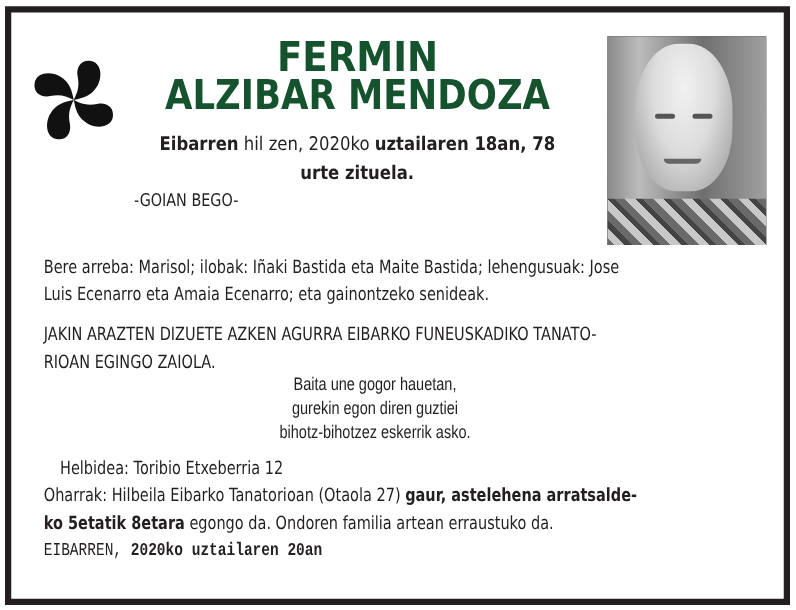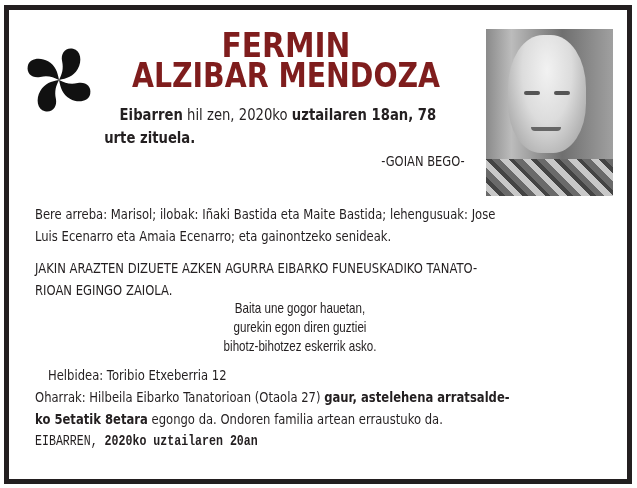--- a/index.html
+++ b/index.html
@@ -2,29 +2,29 @@
 <html><head>
   <meta charset="utf-8">
   <style>
     html, body { margin: 0; padding: 0; background: #ffffff; }
     body { width: 637px; height: 488px; position: relative; overflow: hidden;
            font-family: "DejaVu Sans Condensed", "Liberation Sans Narrow", "Liberation Sans", sans-serif; color: #231f20; }
     .frame { position: absolute; left: 4px; top: 5px; width: 618px; height: 469px;
              border: 5px solid #231f20; background: #fff; }
     .lauburu { position: absolute; left: 20px; top: 41px; width: 78px; height: 78px; }
     .title { position: absolute; left: 104px; top: 31px; width: 364px; text-align: center;
-             font-family: "DejaVu Sans", sans-serif; font-weight: bold; color: #7f1d1d;
+             font-family: "DejaVu Sans", sans-serif; font-weight: bold; color: #14532d;
              line-height: 30px; }
     .title .l1 { font-size: 33px; letter-spacing: 0px; display: block; transform: scaleX(0.9); }
     .title .l2 { font-size: 33px; display: block; transform: scaleX(0.86); white-space: nowrap; }
-    .death { position: absolute; left: 98px; top: 104px; width: 376px; 
+    .death { position: absolute; left: 98px; top: 104px; width: 376px; text-align: center;
              font-family: "DejaVu Sans", sans-serif; font-size: 15px; line-height: 23px; }
     .death span { display: inline; }
     .death .cond { display: inline-block; transform: scaleX(0.88); transform-origin: center; white-space: nowrap; }
-    .goian { position: absolute; left: 98px; top: 153px; width: 376px; text-align: right;
+    .goian { position: absolute; left: 98px; top: 153px; width: 376px; text-align: left;
              font-family: "DejaVu Sans", sans-serif; font-size: 14px; }
     .goian span { display: inline-block; transform: scaleX(0.82); }
     .photo { position: absolute; left: 486px; top: 29px; width: 127px; height: 167px;
              background: radial-gradient(ellipse 48px 62px at 58px 70px, #e6e6e6 0%, #cfcfcf 40%, #9a9a9a 75%, #5a5a5a 100%),
                          linear-gradient(#777, #444); overflow: hidden; }
     .photo .bg { position:absolute; inset:0; background: linear-gradient(90deg,#8a8a8a 0%, #bcbcbc 20%, #6f6f6f 60%, #a0a0a0 100%); }
     .photo .head { position:absolute; left:22px; top:6px; width:78px; height:118px; border-radius: 45% 45% 42% 42%;
                    background: radial-gradient(ellipse at 50% 30%, #f2f2f2 0%, #dcdcdc 45%, #b0b0b0 80%, #7a7a7a 100%); }
     .photo .shirt { position:absolute; left:0; top:130px; width:127px; height:40px;
                     background: repeating-linear-gradient(45deg,#6a6a6a 0 6px,#c8c8c8 6px 12px,#444 12px 16px); }

